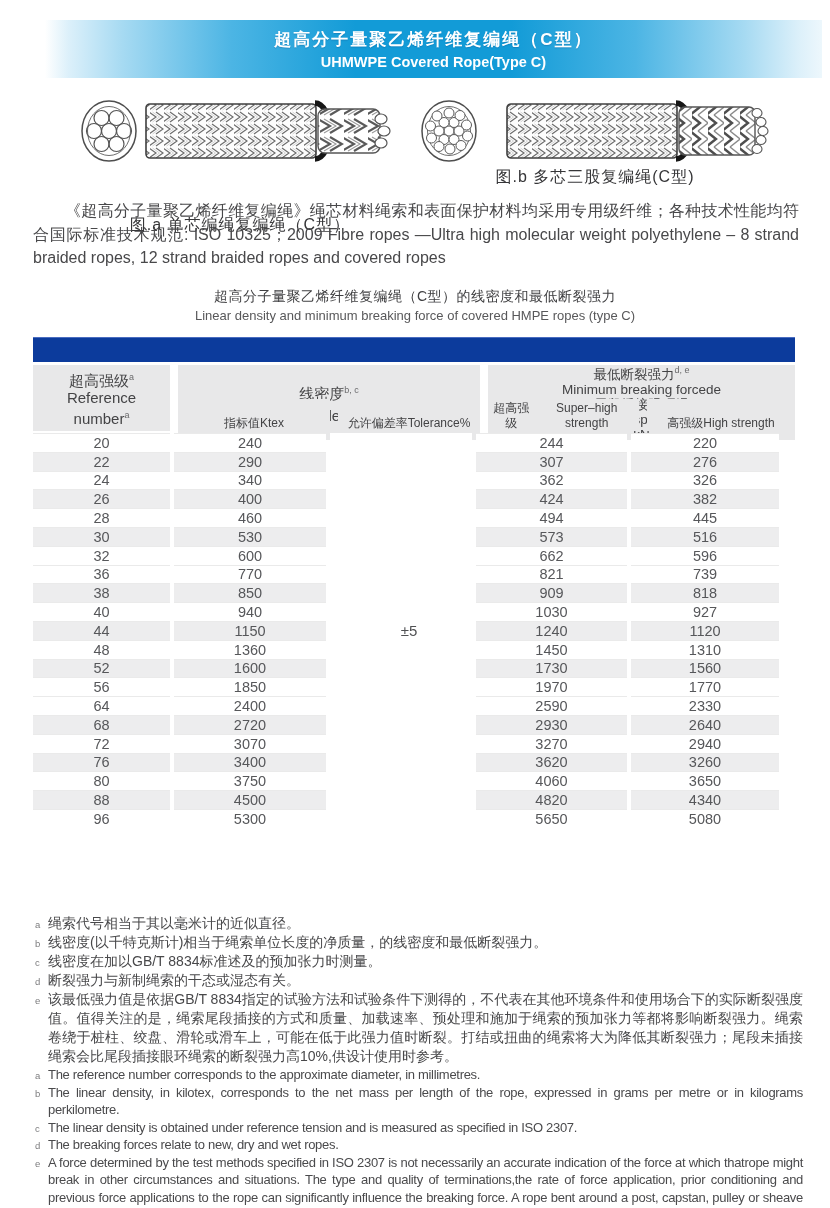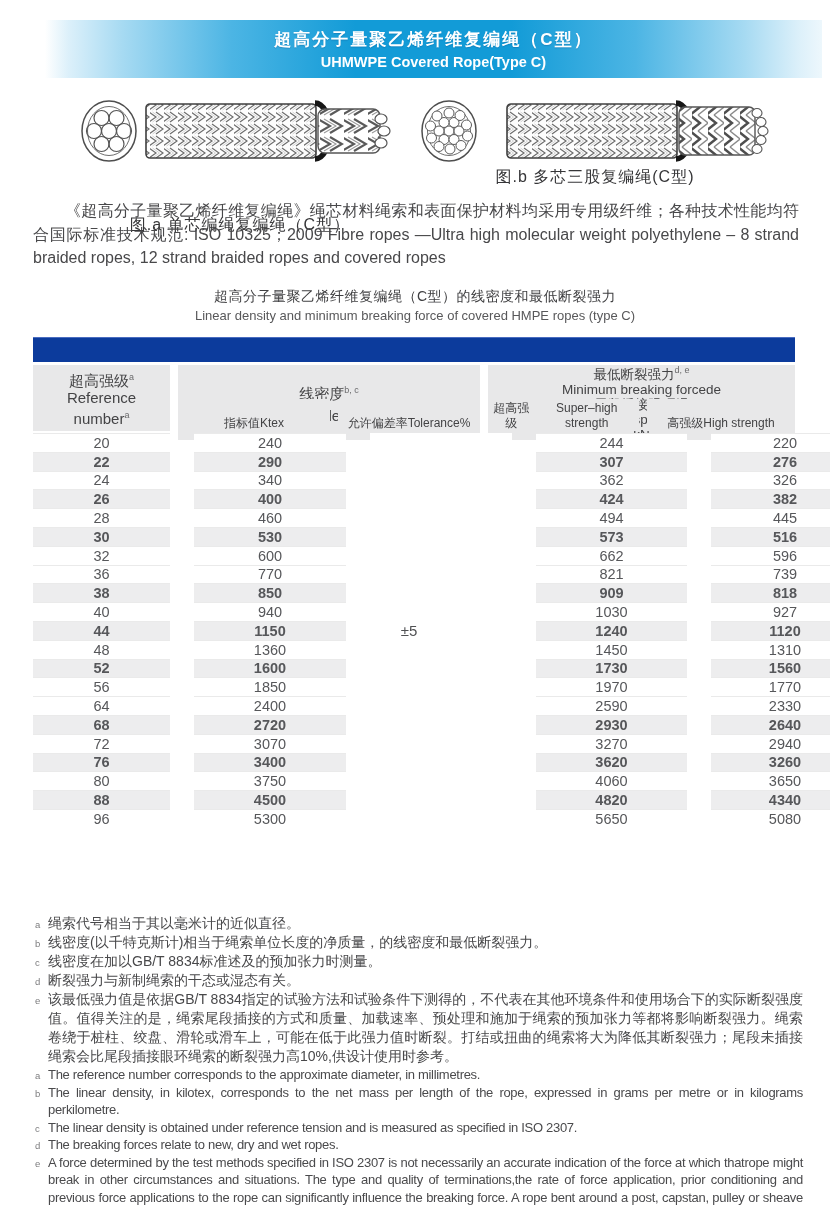--- a/index.html
+++ b/index.html
@@ -34,24 +34,24 @@
   .rope-table{position:absolute;left:33px;top:337px;width:762px;}
   .navy-bar{height:25px;background:#0c3b9c;border-top:1px solid #4a6cc0;box-sizing:border-box;margin-bottom:3px;}
   .thead{display:grid;grid-template-columns:137px 152px 142px 151px 148px;column-gap:8px;row-gap:2px;grid-auto-rows:32px;}
   .hcell{background:#e8e8e9;display:flex;flex-direction:column;align-items:center;justify-content:center;text-align:center;color:#434345;}
   .hc-ref{grid-row:1/3;grid-column:1;font-size:15px;line-height:17.5px;}
   .hc-density{grid-row:1;grid-column:2/4;height:75px;font-size:15px;line-height:19px;}
   .hc-force{grid-row:1;grid-column:4/6;height:75px;font-size:13.5px;line-height:15px;}
   .subcell{background:#e8e8e9;display:flex;flex-direction:row;align-items:flex-end;justify-content:center;text-align:center;font-size:12px;line-height:15px;color:#434345;}
   sup{font-size:9px;color:#6a6a6c;}
   .tbody{position:relative;margin-top:2px;}
-  .trow{display:grid;grid-template-columns:137px 152px 142px 151px 148px;column-gap:24px;height:18.8px;}
+  .trow{display:grid;grid-template-columns:137px 152px 142px 151px 148px;column-gap:4px;height:18.8px;}
   .tcell{background:#ffffff;display:flex;align-items:center;justify-content:center;
     font-size:14.5px;color:#56575a;border-top:1px solid #eaeaea;box-sizing:border-box;}
-  .trow.alt .tcell{background:#ededee;font-weight:bold;}
+  .trow.alt .tcell{background:#ededee;}
   .trow .tcell.tol{background:#ffffff;border-top:none;}
   .tol-overlay{position:absolute;left:305px;width:142px;top:0;bottom:0;
     display:flex;align-items:center;justify-content:center;font-size:15px;color:#505153;pointer-events:none;}
 
   
   .notes{position:absolute;left:33px;width:770px;}
   .notes-cn{top:914px;font-size:14px;line-height:19px;color:#48484a;}
   .notes-en{top:1066px;font-size:13px;line-height:17.5px;letter-spacing:-0.3px;color:#4a4a4c;}
   .note{position:relative;padding-left:15px;text-align:justify;}
   .note sup{position:absolute;left:2px;top:1px;font-size:9.5px;color:#7c7c7e;}

